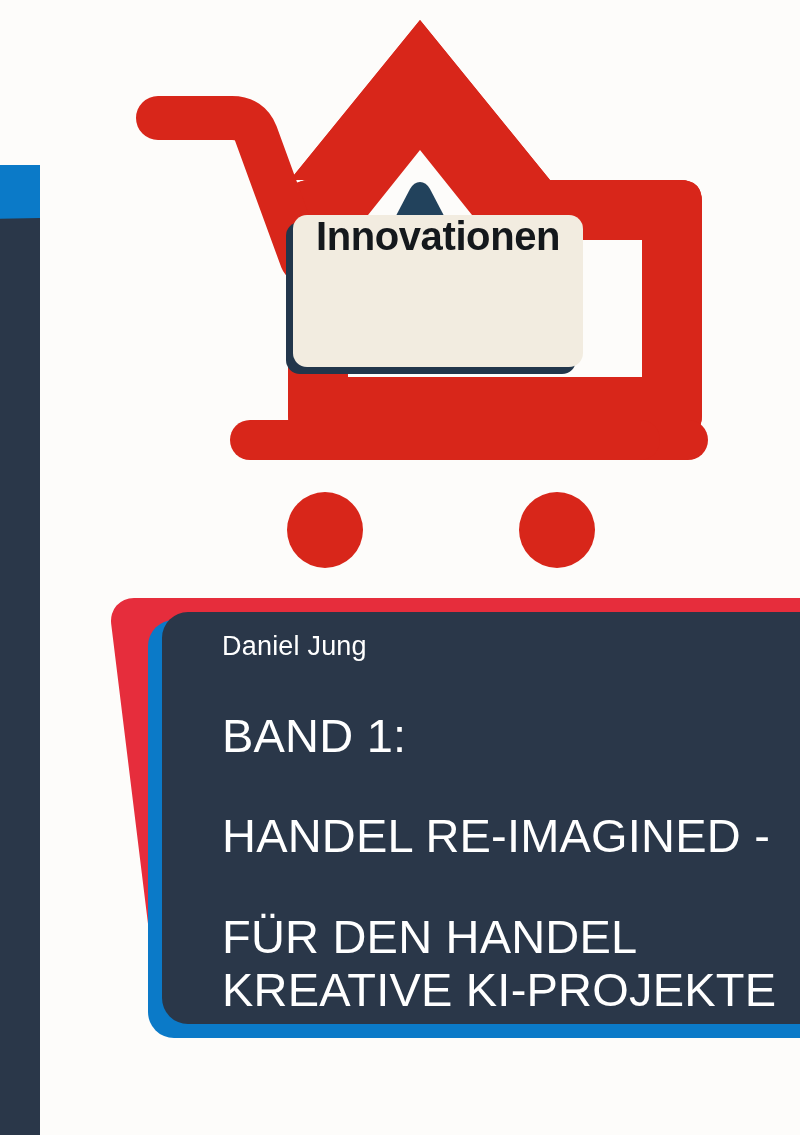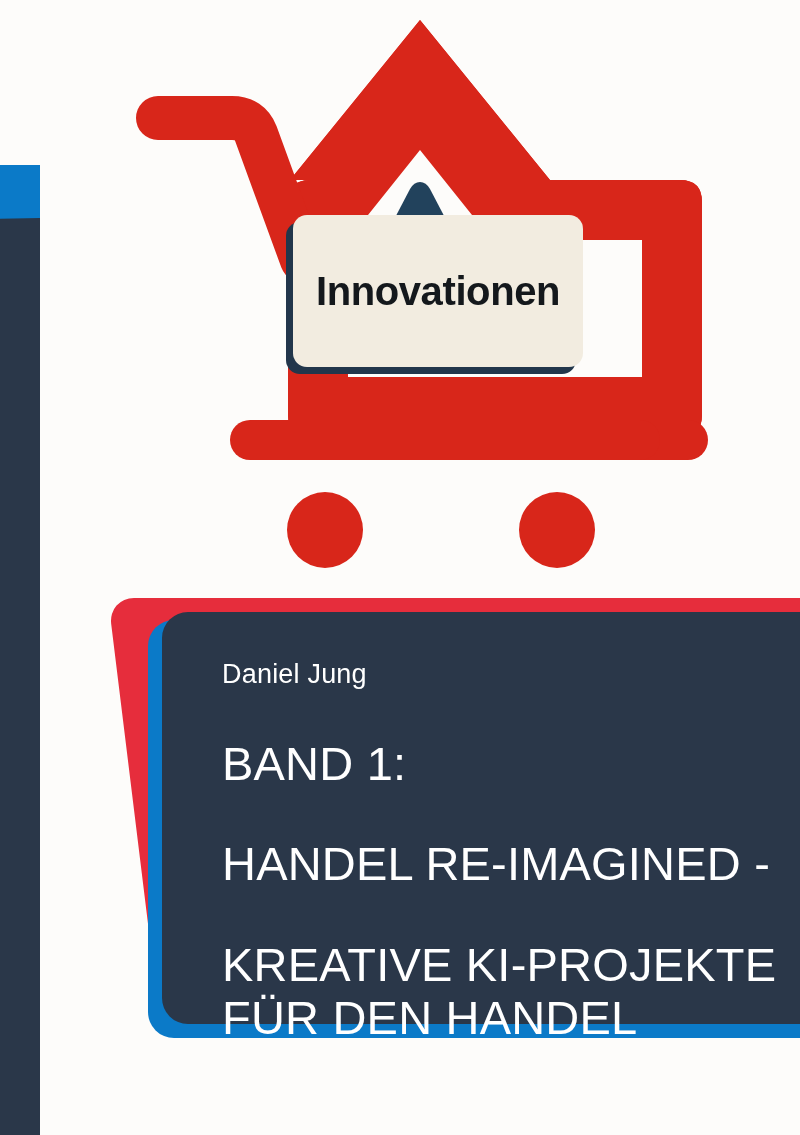--- a/index.html
+++ b/index.html
@@ -76,21 +76,20 @@
     position: absolute;
     left: 293px;
     top: 215px;
     width: 290px;
     height: 152px;
     background: #f2ece0;
     border-radius: 14px;
     display: flex;
     flex-direction: column;
     align-items: center;
-    justify-content: center;
     gap: 2px;
   }
   .sign-line {
     color: #14181c;
     font-weight: bold;
     font-size: 40px;
     line-height: 1.06;
     letter-spacing: -0.4px;
     white-space: nowrap;
   }
@@ -122,21 +121,21 @@
     top: 612px;
     width: 690px;
     height: 412px;
     background: #2a3749;
     border-radius: 26px;
   }
 
   .panel-content {
     position: absolute;
     left: 222px;
-    top: 660px;
+    top: 632px;
     width: 560px;
     height: 380px;
     color: #ffffff;
   }
   .author {
     font-size: 27px;
     font-weight: normal;
     line-height: 1.1;
     letter-spacing: 0.2px;
     margin: 0 0 48px 0;
@@ -214,18 +213,18 @@
 
   <div class="panel-red"></div>
   <div class="panel-blue"></div>
   <div class="panel-navy"></div>
 
   <div class="panel-content">
     <p class="author">Daniel Jung</p>
     <p class="title-line">BAND 1:</p>
     <p class="title-line">HANDEL RE-IMAGINED -</p>
     <div class="title-block">
+      <p class="title-line tight">FÜR DEN HANDEL</p>
       <p class="title-line tight">KREATIVE KI-PROJEKTE</p>
-      <p class="title-line tight">FÜR DEN HANDEL</p>
     </div>
   </div>
 
 </div>
 
 </body></html>

